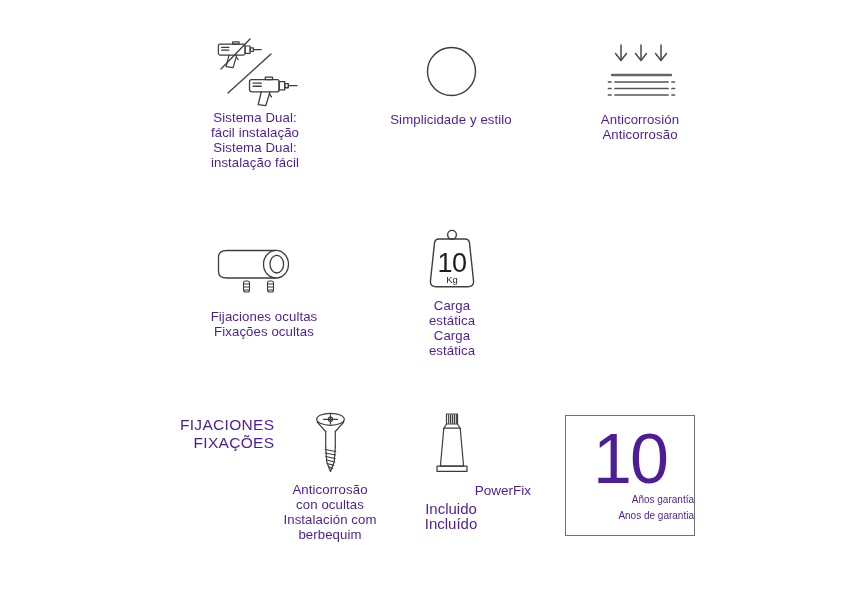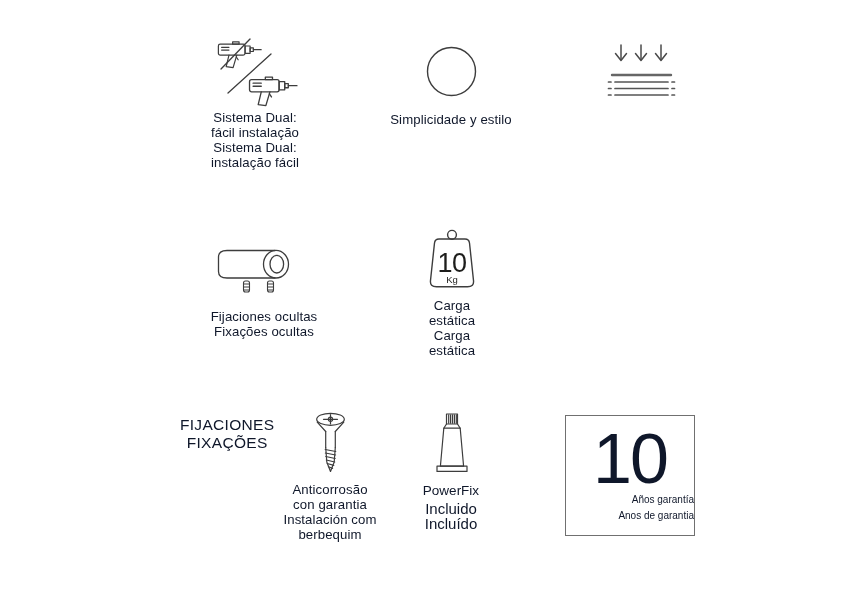--- a/index.html
+++ b/index.html
@@ -1,31 +1,31 @@
 <!DOCTYPE html>
 <html><head>
 <meta charset="utf-8">
 <style>
   html,body { margin:0; padding:0; background:#ffffff; }
   .canvas {
     position:relative; width:865px; height:594px; background:#ffffff;
     font-family:"Liberation Sans","DejaVu Sans",sans-serif;
-    color:#0f172a; overflow:hidden;
+    color:#4c1d95; overflow:hidden;
   }
   .icon { position:absolute; overflow:visible; }
   .icon * { vector-effect:none; }
   .caption {
     position:absolute; text-align:center;
     font-size:13.2px; line-height:14.9px; letter-spacing:0.1px;
   }
   .heading {
-    position:absolute; text-align:center;
+    position:absolute; text-align:right;
     font-size:15.5px; line-height:17.6px; letter-spacing:0.3px;
   }
-  .pf-title { position:absolute; text-align:center; font-size:13.5px; line-height:15px; }
+  .pf-title { position:absolute; text-align:right; font-size:13.5px; line-height:15px; }
   .pf-sub   { position:absolute; text-align:center; font-size:15px;  line-height:14.5px; }
   .warranty-box {
     position:absolute; left:565px; top:415px; width:130px; height:121px;
     border:1.3px solid #707070; text-align:center; box-sizing:border-box;
   }
   .warranty-number { font-size:70px; line-height:66px; margin-top:10px; letter-spacing:-2px; }
   .warranty-caption { font-size:10px; line-height:15.8px;text-align:right; }
   svg text { font-family:"Liberation Sans","DejaVu Sans",sans-serif; }
 </style>
 </head>
@@ -71,20 +71,24 @@
       <path d="M10.5,11.5 L16,18.5 L21.5,11.5"></path>
     <line x1="36" y1="3" x2="36" y2="17.5"></line>
       <path d="M30.5,11.5 L36,18.5 L41.5,11.5"></path>
     <line x1="56" y1="3" x2="56" y2="17.5"></line>
       <path d="M50.5,11.5 L56,18.5 L61.5,11.5"></path>
     <line x1="7" y1="33" x2="66" y2="33" stroke="#666666" stroke-width="2.4"></line>
     <line x1="3.5" y1="40" x2="69.5" y2="40" stroke="#555555" stroke-width="1.7" stroke-dasharray="2.5 4 53 4 2.5"></line>
     <line x1="3.5" y1="46.5" x2="69.5" y2="46.5" stroke="#555555" stroke-width="1.7" stroke-dasharray="2.5 4 53 4 2.5"></line>
     <line x1="3.5" y1="53" x2="69.5" y2="53" stroke="#555555" stroke-width="1.7" stroke-dasharray="2.5 4 53 4 2.5"></line>
   </svg>
+  <div class="caption" style="left:560px;top:113px;width:160px">
+    <div>Anticorrosión</div>
+    <div>Anticorrosão</div>
+  </div>
 
   <svg class="icon" style="left:212px;top:246px" width="85" height="50" viewBox="0 0 85 50" fill="none" stroke="#3d3d3d" stroke-width="1.3" stroke-linecap="round" stroke-linejoin="round">
     <path d="M63,4.5 H15 Q6.5,4.5 6.5,11 V25.5 Q6.5,32 15,32 H63"></path>
     <ellipse cx="64" cy="18.2" rx="12.5" ry="13.8"></ellipse>
     <ellipse cx="64.8" cy="18.2" rx="6.8" ry="8.8"></ellipse>
     <g stroke-width="1.1">
       <rect x="31.5" y="35" width="6" height="11" rx="2"></rect>
       <line x1="31.8" y1="38" x2="37.2" y2="38"></line>
       <line x1="31.8" y1="41" x2="37.2" y2="41"></line>
       <line x1="31.8" y1="44" x2="37.2" y2="44"></line>
@@ -131,21 +135,21 @@
     <path d="M15.7,37.5 L16.8,52 L20.5,61.5 L24.2,52 L25.3,37.5"></path>
     <path d="M15.2,39.5 L25.8,41.5"></path>
     <path d="M15.4,43 L25.6,45"></path>
     <path d="M15.8,46.5 L25.2,48.5"></path>
     <path d="M16.3,50 L24.7,52"></path>
     <path d="M17.2,53.5 L23.8,55.3"></path>
     <path d="M18.4,56.8 L22.6,58.4"></path>
   </svg>
   <div class="caption" style="left:250px;top:483px;width:160px">
     <div>Anticorrosão</div>
-    <div>con garantia</div>
+    <div>con ocultas</div>
     <div>Instalación com</div>
     <div>berbequim</div>
   </div>
 
   <svg class="icon" style="left:432px;top:410px" width="40" height="64" viewBox="0 0 40 64" fill="none" stroke="#3d3d3d" stroke-width="1.2" stroke-linecap="round" stroke-linejoin="round">
     <rect x="14.5" y="4" width="11" height="10"></rect>
     <line x1="16.7" y1="4.8" x2="16.7" y2="13.2"></line>
     <line x1="18.6" y1="4.8" x2="18.6" y2="13.2"></line>
     <line x1="20.5" y1="4.8" x2="20.5" y2="13.2"></line>
     <line x1="22.4" y1="4.8" x2="22.4" y2="13.2"></line>

